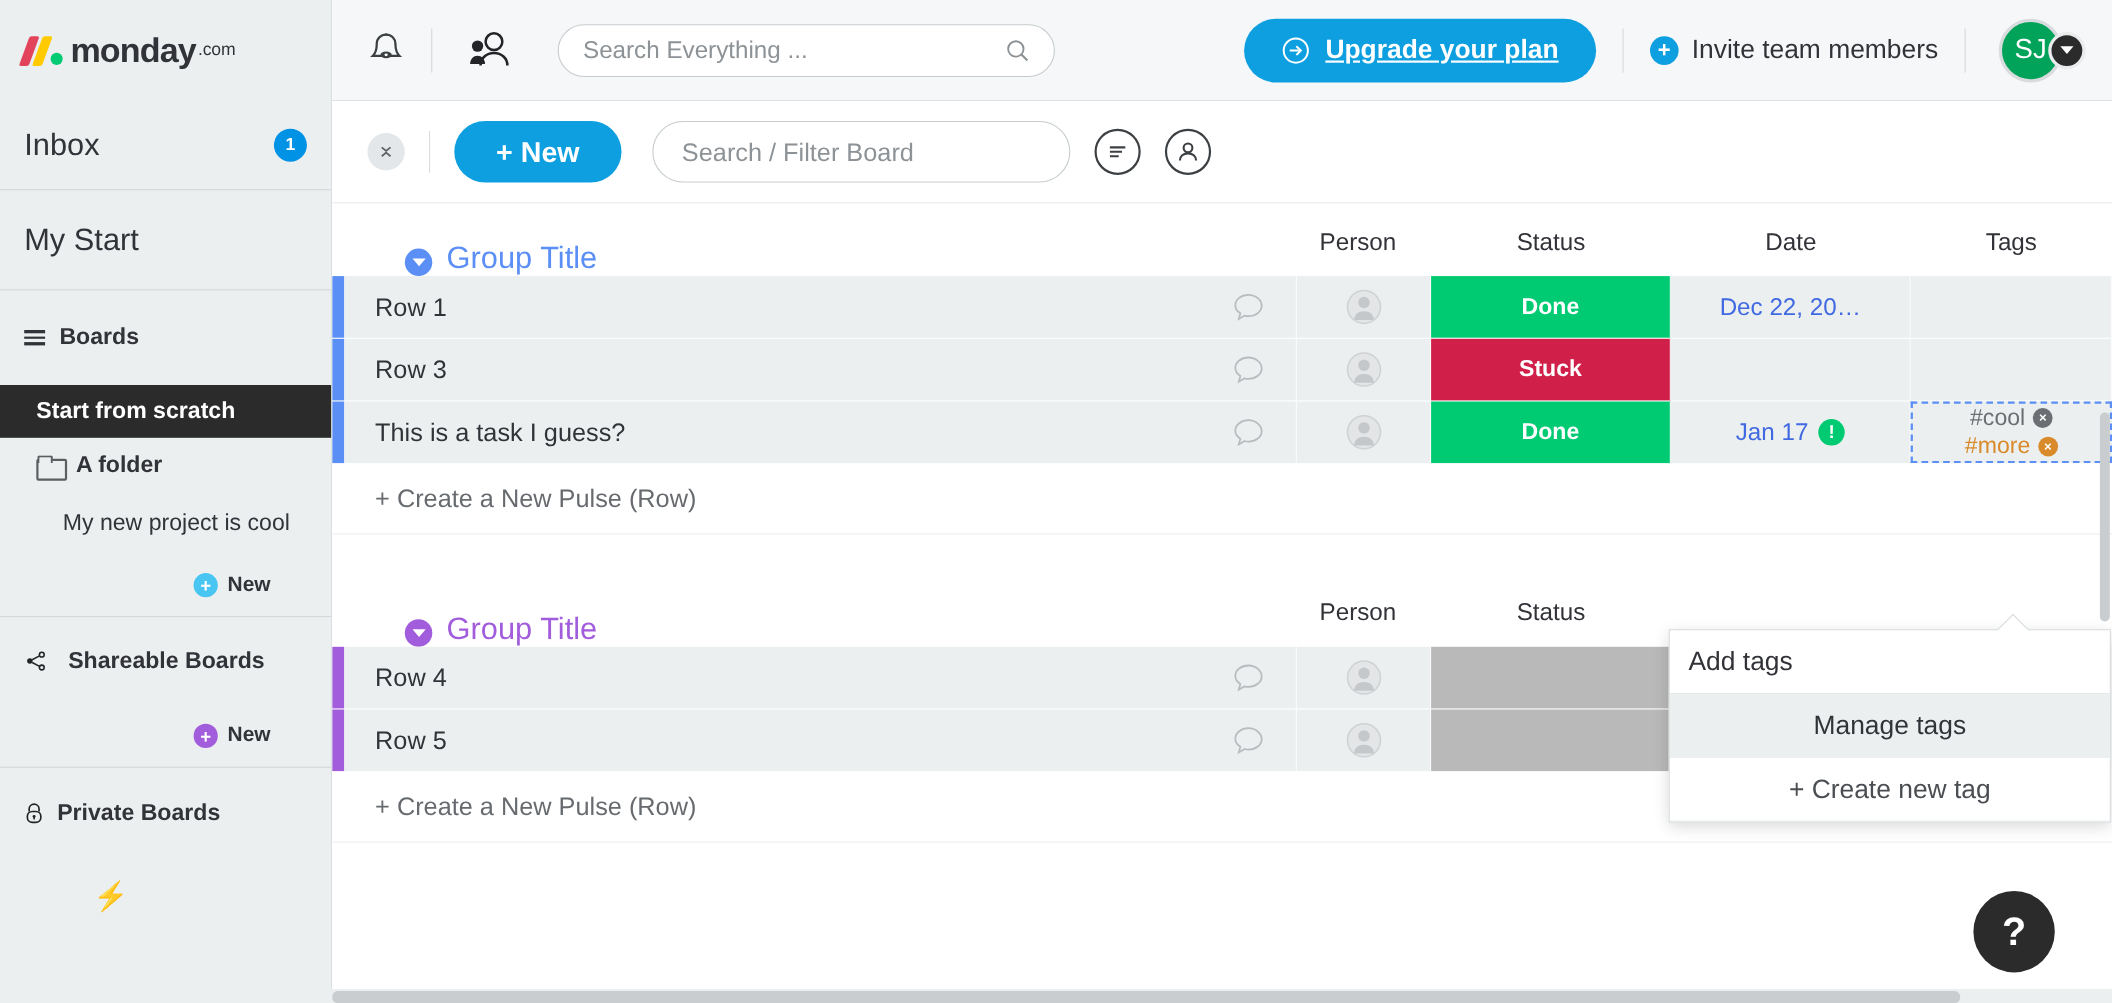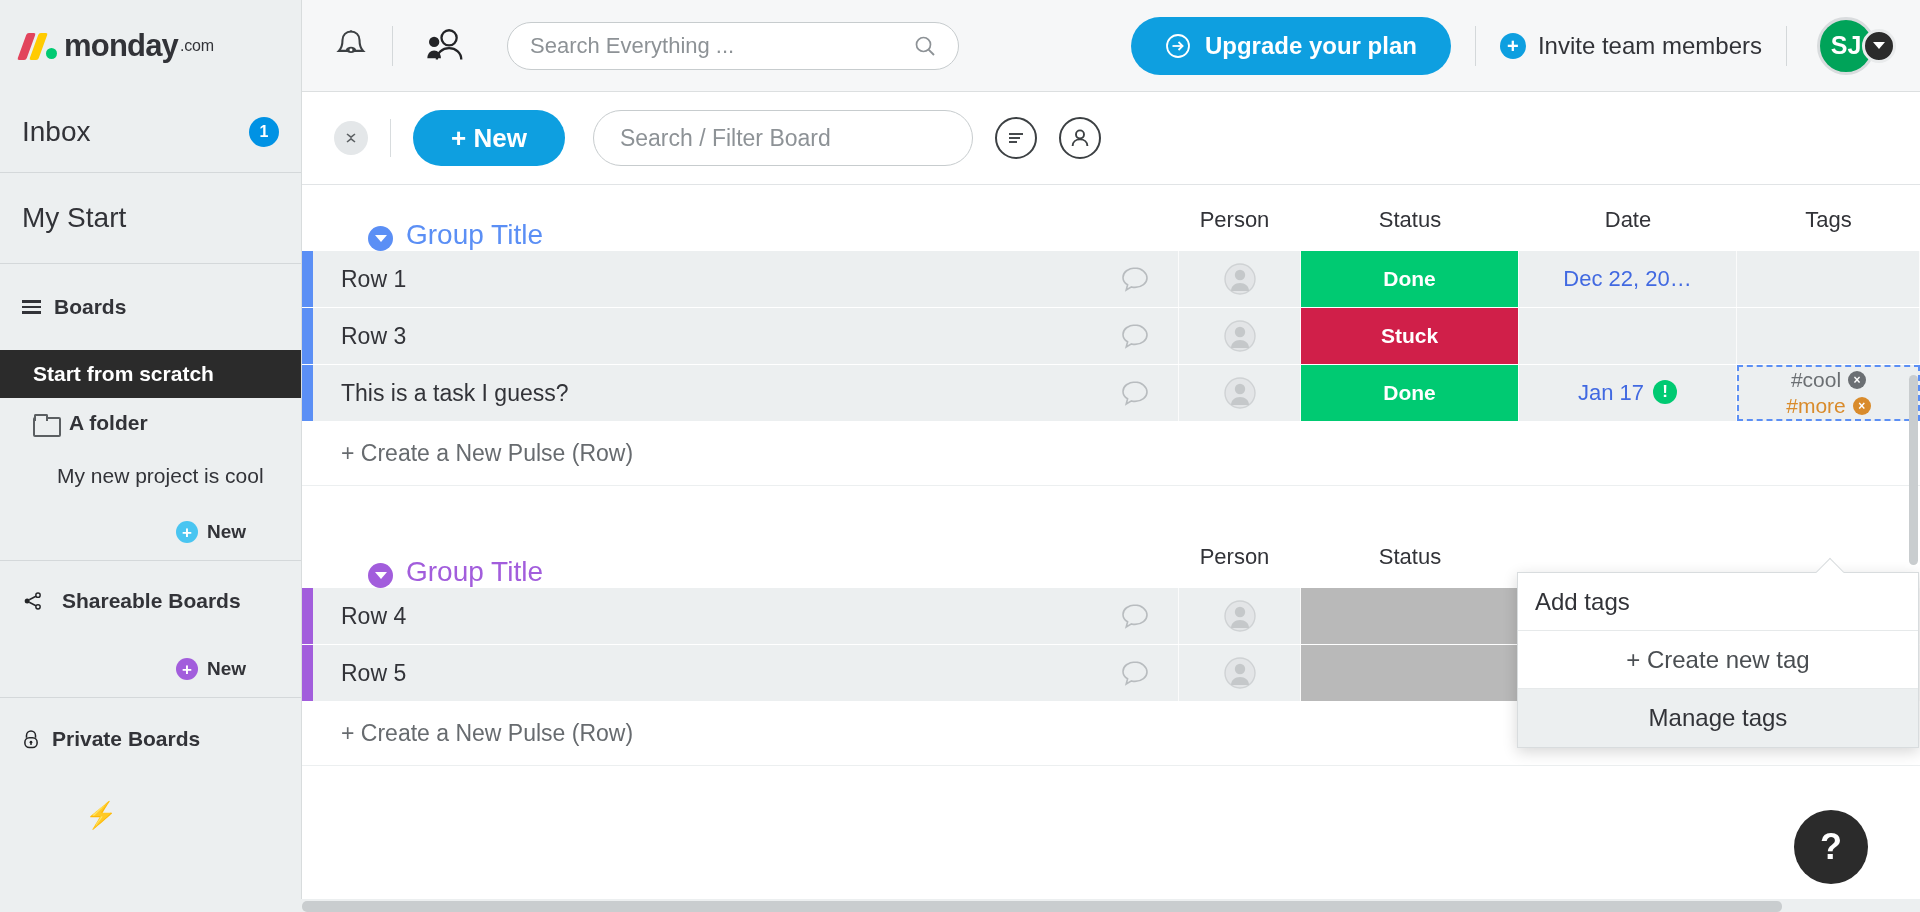--- a/index.html
+++ b/index.html
@@ -108,36 +108,36 @@
   .search-everything span { font-size: 22px; color: #8d9296; }
   .mag { width: 22px; height: 22px; }
 
   .spacer { flex: 1; }
 
   .upgrade-btn {
     background: #0e9fe0; color: #fff;
     height: 58px; border-radius: 29px; border: none;
     display: flex; align-items: center; gap: 14px;
     padding: 0 34px; font-size: 24px; font-weight: 700;
-    cursor: pointer; white-space: nowrap;
+    cursor: pointer; white-space: nowrap; text-decoration: underline;
   }
   .arrow-circle { width: 26px; height: 26px; }
 
   .invite {
     display: flex; align-items: center; gap: 12px;
     font-size: 24px; color: #323338; white-space: nowrap;
   }
   .plus-invite { width: 26px; height: 26px; border-radius: 50%; background: #0e9fe0; color:#fff;
     display:inline-flex; align-items:center; justify-content:center; font-size:20px; font-weight:700; line-height:1;}
 
   .avatar-wrap { display: flex; align-items: center; position: relative; margin-left: 6px; }
   .avatar {
     width: 58px; height: 58px; border-radius: 50%;
     background: #00a359; border: 3px solid #d9dcde;
-    color: #fff; font-size: 25px; font-weight: 700;
+    color: #fff; font-size: 25px; font-weight: 400;
     display: flex; align-items: center; justify-content: center;
   }
   .avatar-caret {
     width: 34px; height: 34px; border-radius: 50%; background: #2b2b2b;
     border: 3px solid #e9ebec;
     margin-left: -13px; align-self: center;
     display: flex; align-items: center; justify-content: center;
     position: relative; z-index: 2;
   }
   .caret-tri { width: 0; height: 0; border-left: 6px solid transparent; border-right: 6px solid transparent; border-top: 7px solid #fff; }
@@ -219,21 +219,21 @@
   .c-person { flex: 0 0 122px; }
   .c-status { flex: 0 0 218px; }
   .c-date { flex: 0 0 218px; color: #4169e1; font-weight: 400; font-size: 22px; }
   .c-tags { flex: 0 0 183px; }
   .person-ico { width: 40px; height: 40px; }
   .st-orange { background: #f0a131 !important; }
   .st-green { background: #00ca72 !important; }
   .st-red { background: #d01f49 !important; }
   .st-grey { background: #b9b9b9 !important; }
 
-  .date-cell-inner { display:flex; align-items:flex-start; gap:9px; }
+  .date-cell-inner { display:flex; align-items:center; gap:9px; }
   .green-dot-excl {
     width: 24px; height: 24px; border-radius: 50%; background: #00ca72;
     color:#fff; font-size: 17px; font-weight: 700; display:flex; align-items:center; justify-content:center;
   }
 
   .create-row {
     display: flex; align-items: center; height: 64px;
     border-bottom: 1px solid #eceff0;
   }
   .create-accent { width: 11px; flex: 0 0 11px; }
@@ -678,25 +678,25 @@
       </div>
 
       <div class="vscroll"></div>
     </div>
 
     <div class="tags-popup" style="left:1215px; top:572px; width:402px;">
       <div class="tags-popup-arrow"></div>
       <div class="popup-item popup-add">
         <span>Add tags</span>
       </div>
+      <div class="popup-item popup-manage">
+        <span>Manage tags</span>
+      </div>
       <div class="popup-item popup-create">
         <span>+ Create new tag</span>
-      </div>
-      <div class="popup-item popup-manage">
-        <span>Manage tags</span>
       </div>
     </div>
 
     <div class="help-btn">?</div>
   </main>
 
   <div class="hscroll-track"></div>
   <div class="hscroll"></div>
 </div>
 

